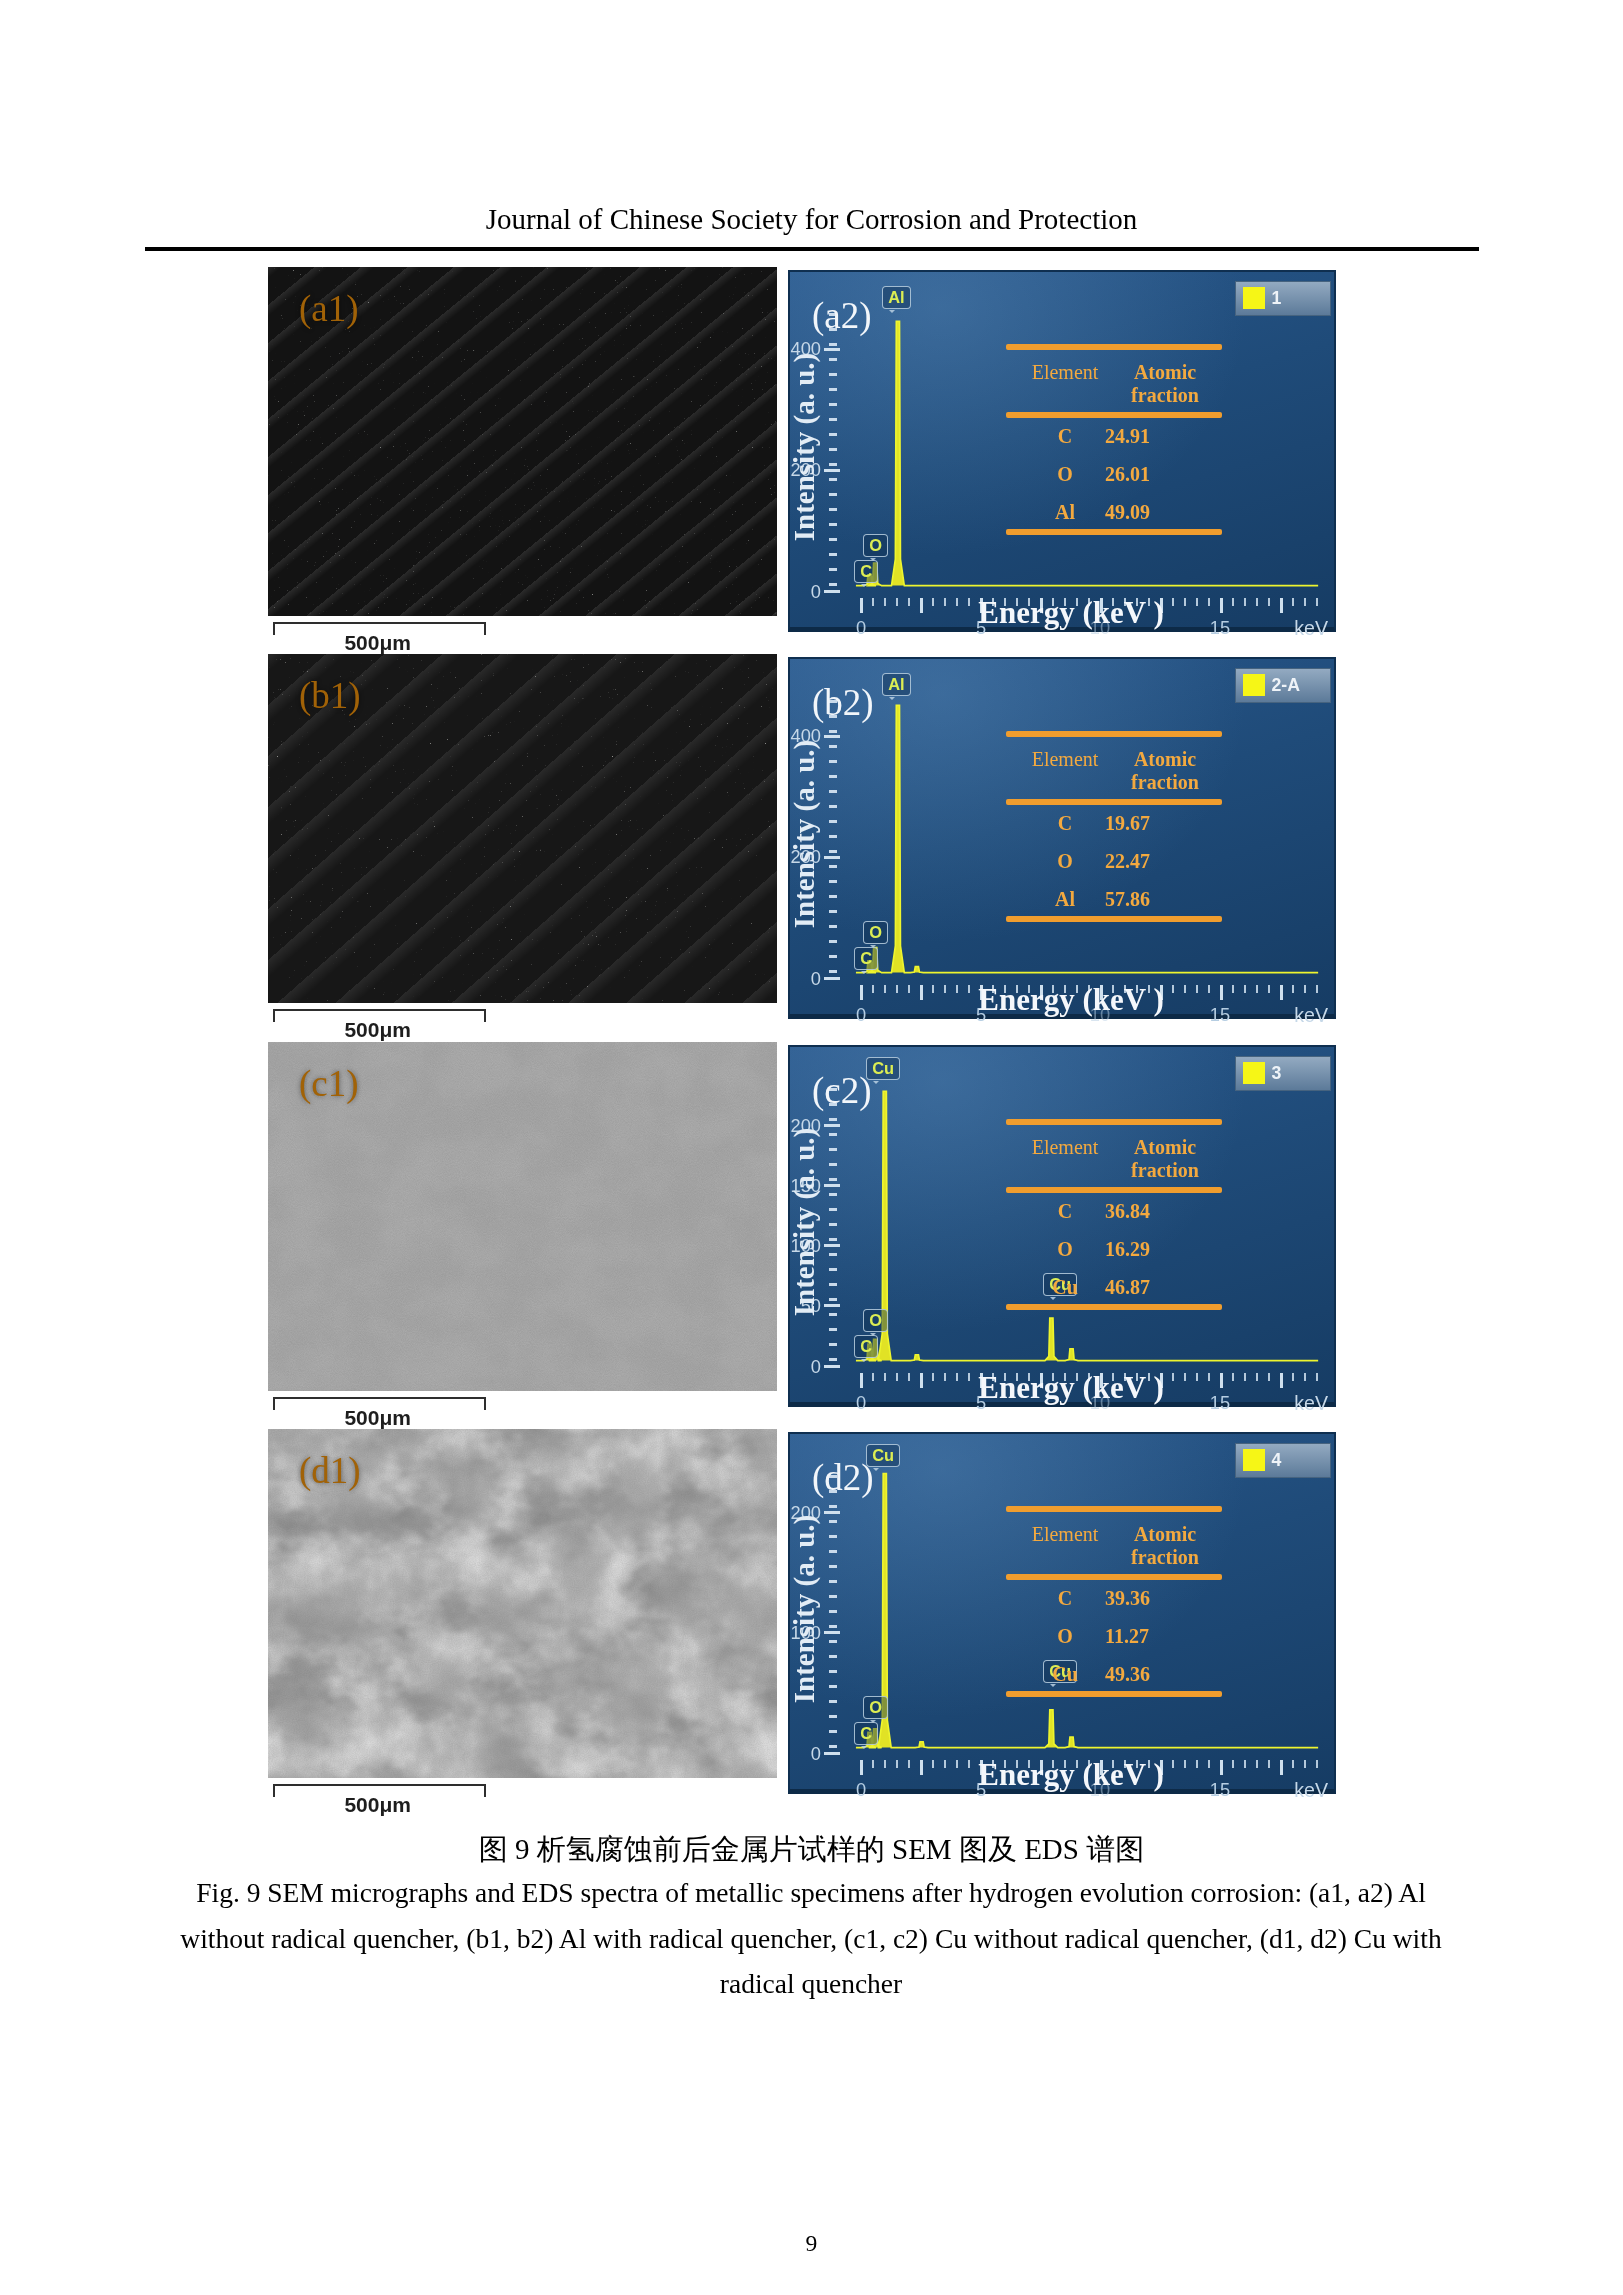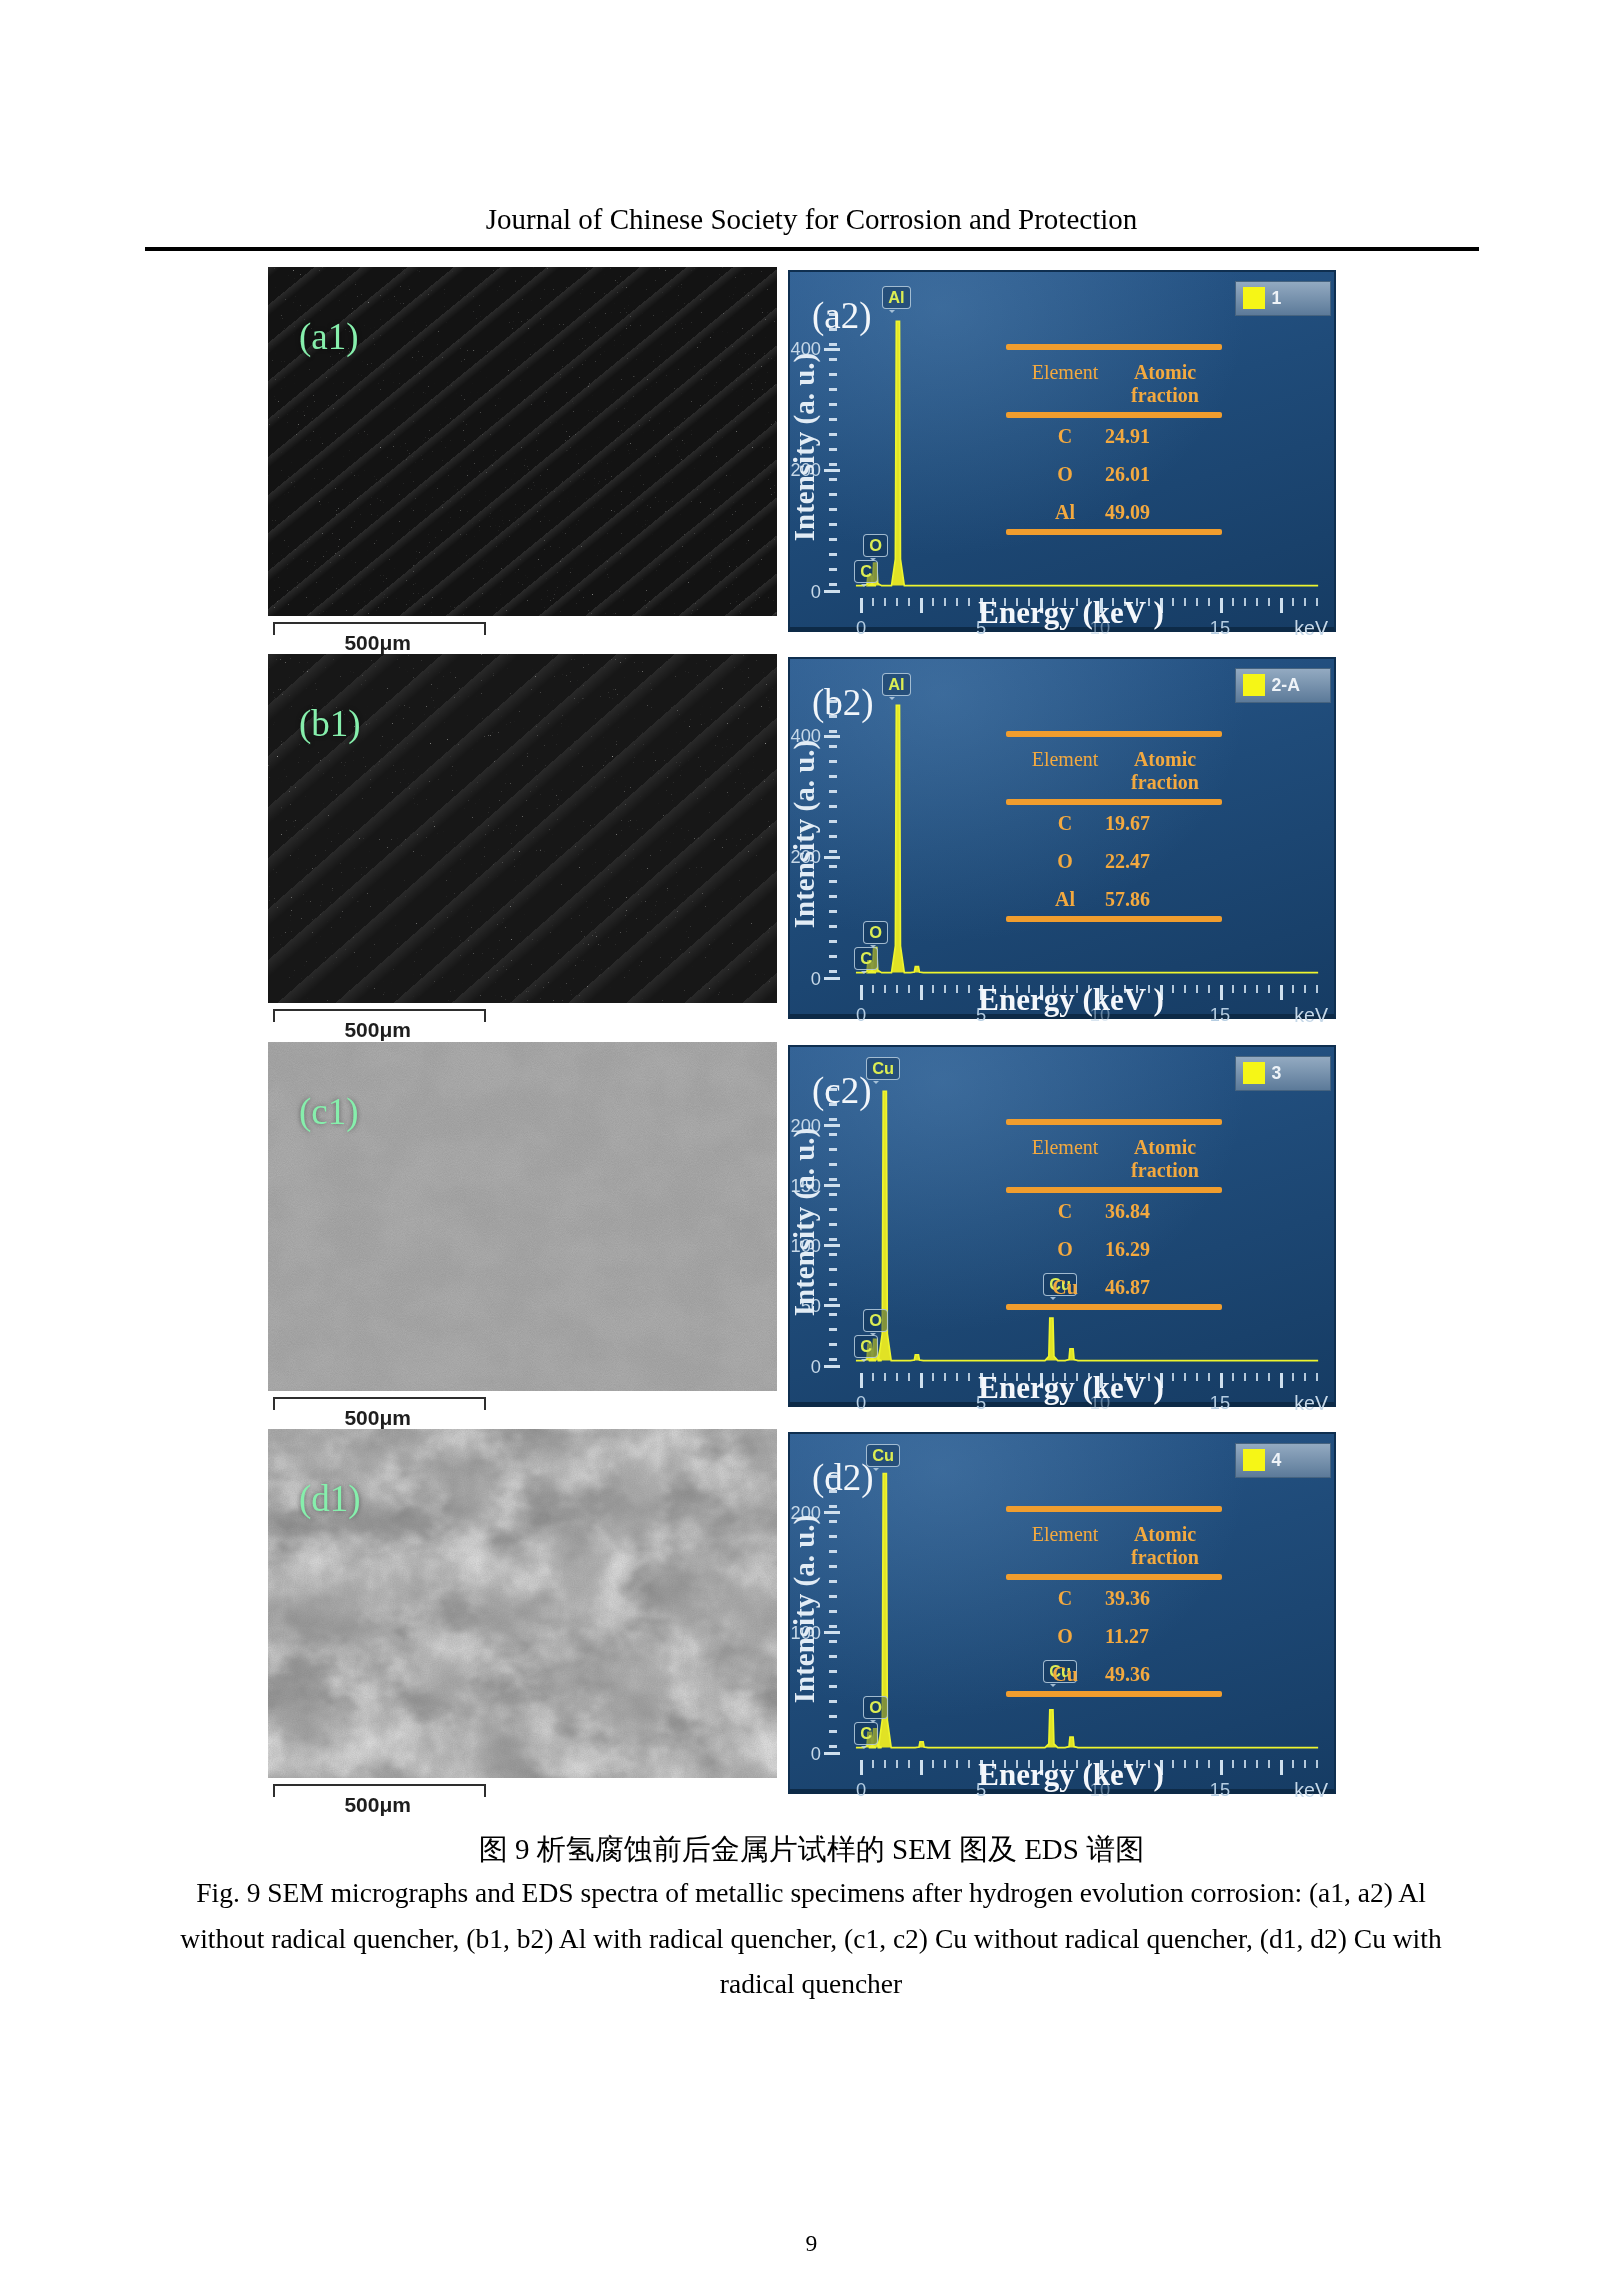--- a/index.html
+++ b/index.html
@@ -9,22 +9,22 @@
   .hdr-zh{position:absolute;top:135px;left:0;width:1623px;text-align:center;
           font-size:41px;color:#000;letter-spacing:1.3px;}
   .hdr-en{position:absolute;top:203px;left:0;width:1623px;text-align:center;
           font-size:29px;color:#000;}
   .hdr-rule{position:absolute;top:247px;left:145px;width:1334px;height:3.9px;background:#000;}
   
   .fig-row{position:absolute;left:268px;width:1073px;height:387px;}
   .row-a{top:267px}.row-b{top:654px}.row-c{top:1042px}.row-d{top:1429px}
   .sem{position:absolute;left:0;top:0;width:509px;height:349px;overflow:hidden;background:#141414;}
   .sem svg{position:absolute;inset:0;width:100%;height:100%;}
-  .sem-label{position:absolute;left:31px;top:19.6px;font-size:37px;color:#86efac;
-             text-shadow:0 0 5.2px rgba(0,0,0,.45);font-family:"Liberation Serif",serif;margin-top:28px;}
+  .sem-label{position:absolute;left:31px;top:19.6px;font-size:37px;color:#a16207;
+             text-shadow:0 0 5.2px rgba(0,0,0,.45);font-family:"Liberation Serif",serif;}
   .scalebar{position:absolute;left:5.2px;top:355px;width:209px;height:35px;}
   .scale-bracket{position:absolute;left:0;top:0;width:209px;height:10.5px;
                  border-top:2.6px solid #2e2e2e;border-left:2px solid #2e2e2e;border-right:2px solid #2e2e2e;}
   .scale-text{position:absolute;left:0;top:9.2px;width:209px;text-align:center;
               font-family:"Liberation Sans",sans-serif;font-weight:bold;font-size:21px;color:#1e1e1e;}
   
   .eds{position:absolute;left:520px;top:2.6px;width:548px;height:362px;
        background:radial-gradient(ellipse at 28% 10%, rgba(110,160,205,0.30), rgba(0,0,0,0) 55%),
                   linear-gradient(163deg,#2a598d 0%,#1f4b79 45%,#163c64 100%);
        border:2px solid #0f2f50;border-bottom:5.2px solid #0d2a47;box-sizing:border-box;}

